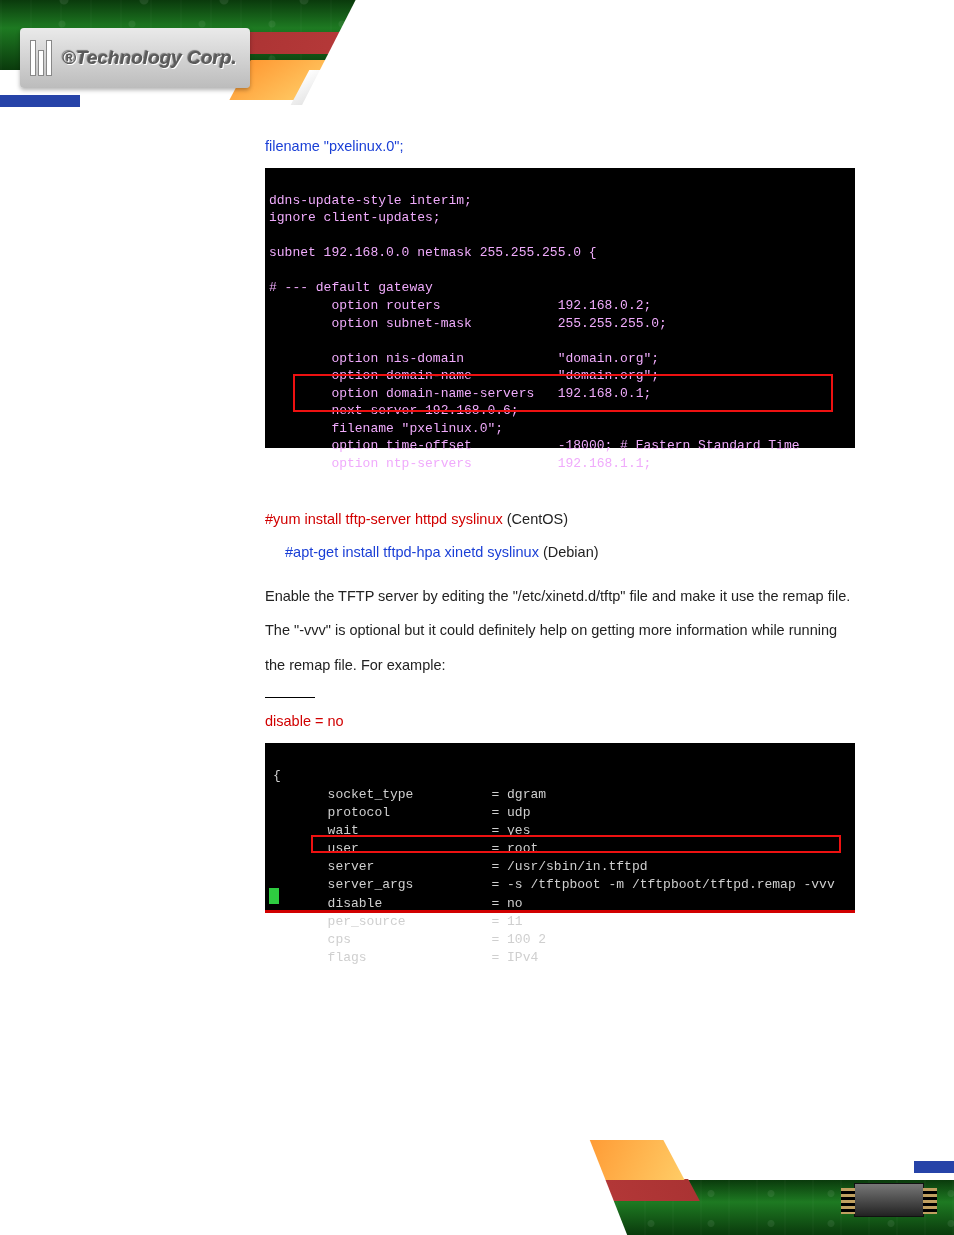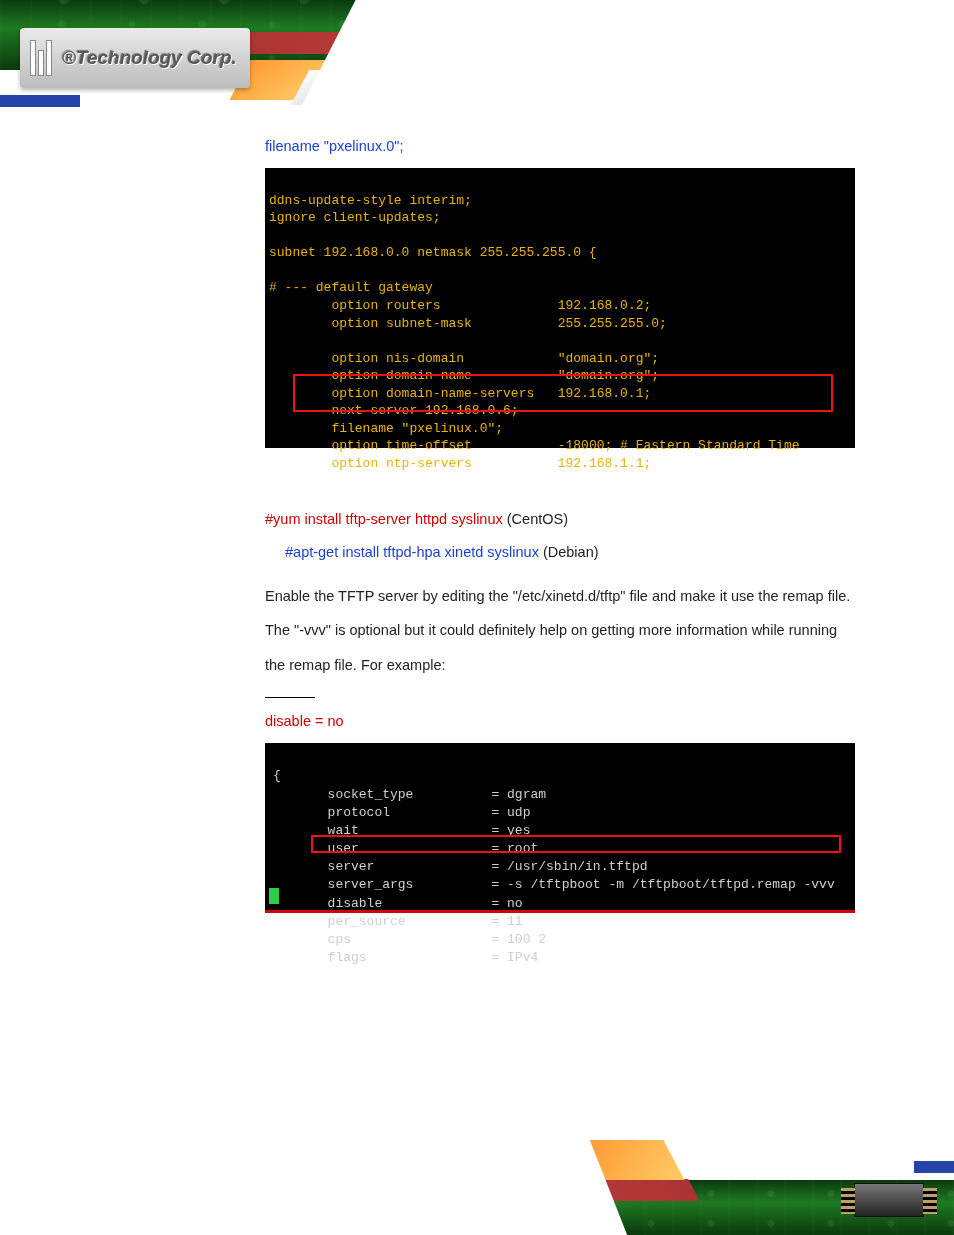--- a/index.html
+++ b/index.html
@@ -102,21 +102,21 @@
   .hr { border:none; border-top:1px solid #000; width:50px; margin:14px 0 12px; }
 
   .para-spaced { line-height:2.4; margin-bottom:8px; }
 
   .section-gap { height:60px; }
 
   
   .term1 {
     width:590px; height:280px;
     background:#000;
-    color:#eab308;
+    color:#f0abfc;
     font-family:"Courier New",monospace;
     font-size:13px;
     padding:6px 4px;
     line-height:1.35;
     white-space:pre;
     position:relative;
     margin:4px 0 0 0;
   }
   .term1 .hl-box {
     position:absolute;

